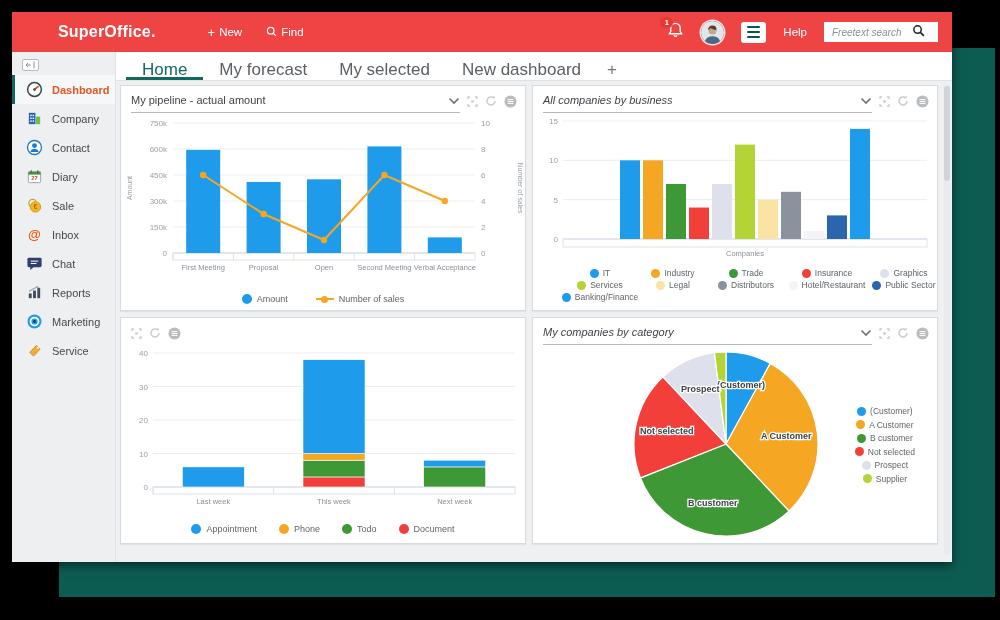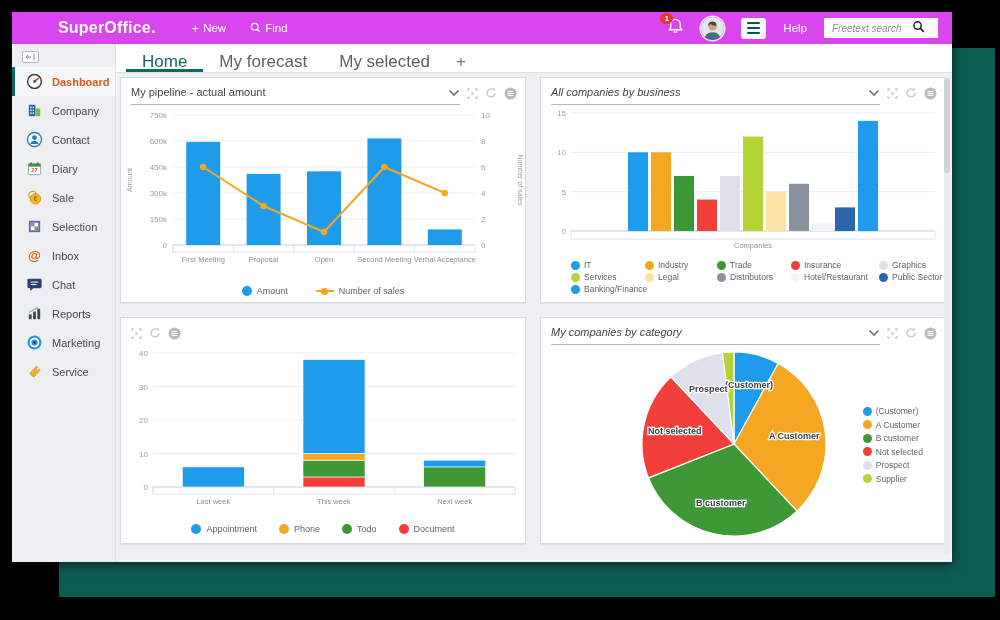--- a/index.html
+++ b/index.html
@@ -5,21 +5,21 @@
   html,body{margin:0;padding:0;}
   body{width:1000px;height:620px;background:#000;position:relative;overflow:hidden;
        font-family:"Liberation Sans",sans-serif;}
 
   .backdrop{position:absolute;left:59px;top:48px;width:936px;height:549px;background:#0D5C52;}
 
   .window{position:absolute;left:12px;top:12px;width:940px;height:550px;background:#eef0f1;
           box-shadow:0 3px 10px rgba(0,0,0,.55);display:flex;flex-direction:column;}
 
   
-  .hdr{height:32px;background:#d946ef;display:flex;align-items:center;color:#fff;flex-shrink:0;}
+  .hdr{height:40px;background:#ef4444;display:flex;align-items:center;color:#fff;flex-shrink:0;gap:16px;}
   .logo{margin-left:46px;font-size:16px;font-weight:bold;letter-spacing:.2px;}
   .hdr-nav{display:flex;align-items:center;margin-left:36px;gap:24px;}
   .hdr-btn{display:inline-flex;align-items:center;gap:4px;font-size:11.5px;color:#fff;cursor:pointer;}
   .plus-glyph{font-size:13px;line-height:1;}
   .hdr-spacer{flex:1;}
   .hdr-right{display:flex;align-items:center;gap:17px;margin-right:14px;}
   .bell-wrap{position:relative;display:inline-flex;}
   .badge{position:absolute;left:-7px;top:-4px;min-width:11px;height:11px;border-radius:6px;background:#e53935;
          color:#fff;font-size:7.5px;font-weight:bold;display:flex;align-items:center;justify-content:center;padding:0 1px;}
   .avatar{width:23px;height:23px;border-radius:50%;overflow:hidden;box-shadow:0 0 0 1.5px rgba(255,255,255,.85);}
@@ -39,32 +39,32 @@
              color:#454a4e;cursor:pointer;border-left:3px solid transparent;}
   .side-item .sicon{width:18px;display:inline-flex;justify-content:center;}
   .side-item.active{background:#f6f7f8;border-left-color:#10695E;color:#E2571F;font-weight:bold;}
 
   .main{flex:1;display:flex;flex-direction:column;background:#eef0f1;position:relative;min-width:0;}
   .tabbar{height:28px;background:#fff;border-bottom:1px solid #dfe2e4;display:flex;padding-left:10px;flex-shrink:0;}
   .tab{padding:8px 16px 6px;font-size:17px;color:#5a5f63;cursor:pointer;}
   .tab.active{color:#11695E;border-bottom:3px solid #11695E;padding-bottom:3px;}
   .tab.plus{padding:8px 10px 6px;color:#777;}
 
-  .grid{display:grid;grid-template-columns:406px 406px;grid-template-rows:226px 227px;gap:14px;padding:4px;}
+  .grid{display:grid;grid-template-columns:406px 406px;grid-template-rows:226px 227px;gap:6px;padding:4px;}
   .card{background:#fff;border:1px solid #d8dbde;box-shadow:0 1px 1px rgba(0,0,0,.05);overflow:hidden;position:relative;}
   .card-header{height:24px;display:flex;align-items:center;padding:3px 8px 0 10px;gap:7px;}
   .title-band{flex:1;align-self:stretch;display:flex;align-items:center;justify-content:space-between;
               border-bottom:1px solid #b4b8bc;}
   .card-title{font-size:11px;color:#3f4449;padding-bottom:2px;}
   .card-title.italic{font-style:italic;}
   .chev,.cicon{display:inline-flex;align-items:center;cursor:pointer;}
 
   .legend-row{display:flex;justify-content:center;align-items:center;gap:28px;height:24px;
               font-size:9px;color:#5f6468;}
-  .leg-item{display:inline-flex;align-items:center;}
+  .leg-item{display:inline-flex;align-items:center;justify-content:center;}
   .leg-dot{width:10px;height:10px;border-radius:50%;display:inline-block;margin-right:5px;flex-shrink:0;}
   .leg-line{width:18px;height:2px;position:relative;display:inline-block;margin-right:5px;}
   .leg-line i{position:absolute;left:5.5px;top:-2.5px;width:7px;height:7px;border-radius:50%;display:block;}
   .legend-grid{display:grid;grid-template-columns:74px 72px 74px 88px auto;margin:3px 0 0 30px;
                row-gap:2px;font-size:8.5px;color:#5f6468;}
   .legend-grid .leg-dot{width:9px;height:9px;margin-right:4px;}
   .pie-legend{position:absolute;right:22px;top:88px;display:flex;flex-direction:column;gap:3.5px;
               font-size:8.5px;color:#5f6468;}
   .pie-legend .leg-dot{width:9px;height:9px;margin-right:4px;}
 
@@ -195,31 +195,20 @@
                 <circle cx="7" cy="6.5" r="4" fill="none" stroke="#c9a227" stroke-width="1.2"></circle>
                 <circle cx="10" cy="10.5" r="5.5" fill="#f2b724" stroke="#d69a00"></circle>
                 <text x="10" y="13.2" font-size="7.5" font-weight="bold" fill="#a86d00" text-anchor="middle" font-family="Liberation Sans, sans-serif">€</text>
               </svg>
             </span>
             <span>Sale</span>
           </div>
           <div class="side-item">
             <span class="sicon">
               <svg width="17" height="17" viewBox="0 0 18 18">
-                <rect x="3" y="3" width="12" height="12" fill="#7b5ea7"></rect>
-                <rect x="5" y="5" width="8" height="8" fill="#fff"></rect>
-                <rect x="5" y="5" width="4" height="4" fill="#9b87c4"></rect>
-                <rect x="9" y="9" width="4" height="4" fill="#58b947"></rect>
-              </svg>
-            </span>
-            <span>Selection</span>
-          </div>
-          <div class="side-item">
-            <span class="sicon">
-              <svg width="17" height="17" viewBox="0 0 18 18">
                 <text x="9" y="13.5" font-size="14" font-weight="bold" fill="#e8590c" text-anchor="middle" font-family="Liberation Sans, sans-serif">@</text>
               </svg>
             </span>
             <span>Inbox</span>
           </div>
           <div class="side-item">
             <span class="sicon">
               <svg width="17" height="17" viewBox="0 0 18 18">
                 <path d="M3 3h12a1.5 1.5 0 0 1 1.5 1.5v7a1.5 1.5 0 0 1-1.5 1.5H8l-3.5 3v-3H3A1.5 1.5 0 0 1 1.5 11.5v-7A1.5 1.5 0 0 1 3 3z" fill="#2e3f6e"></path>
                 <line x1="5" y1="6.5" x2="13" y2="6.5" stroke="#fff" stroke-width="1.1"></line>
@@ -261,20 +250,21 @@
             <span>Service</span>
           </div>
         </div>
     </div>
 
     <div class="main">
       <div class="tabbar" id="tabbar">
           <span class="tab active">Home</span>
           <span class="tab">My forecast</span>
           <span class="tab">My selected</span>
+          <span class="tab">New dashboard</span>
           <span class="tab plus">+</span>
         </div>
 
       <div class="grid">
 
         <div class="card">
           <div class="card-header">
             <div class="title-band">
               <span class="card-title" id="title0">My pipeline - actual amount</span>
               <span class="chev">

